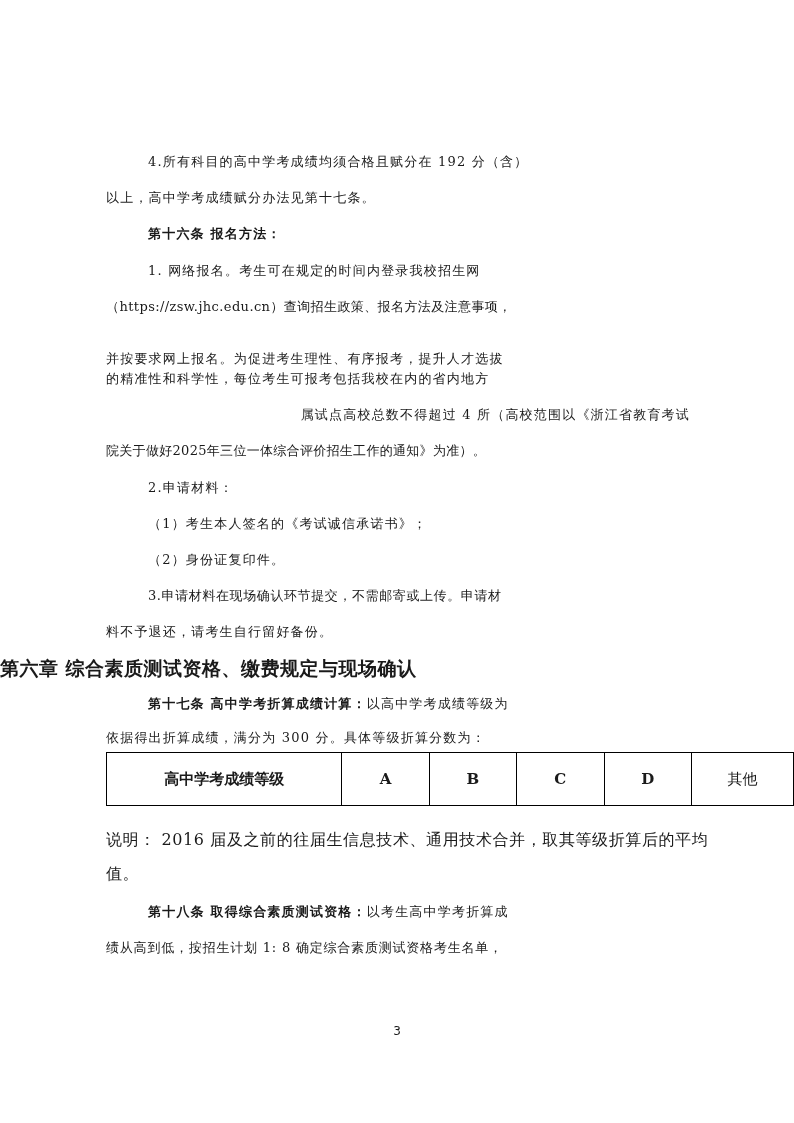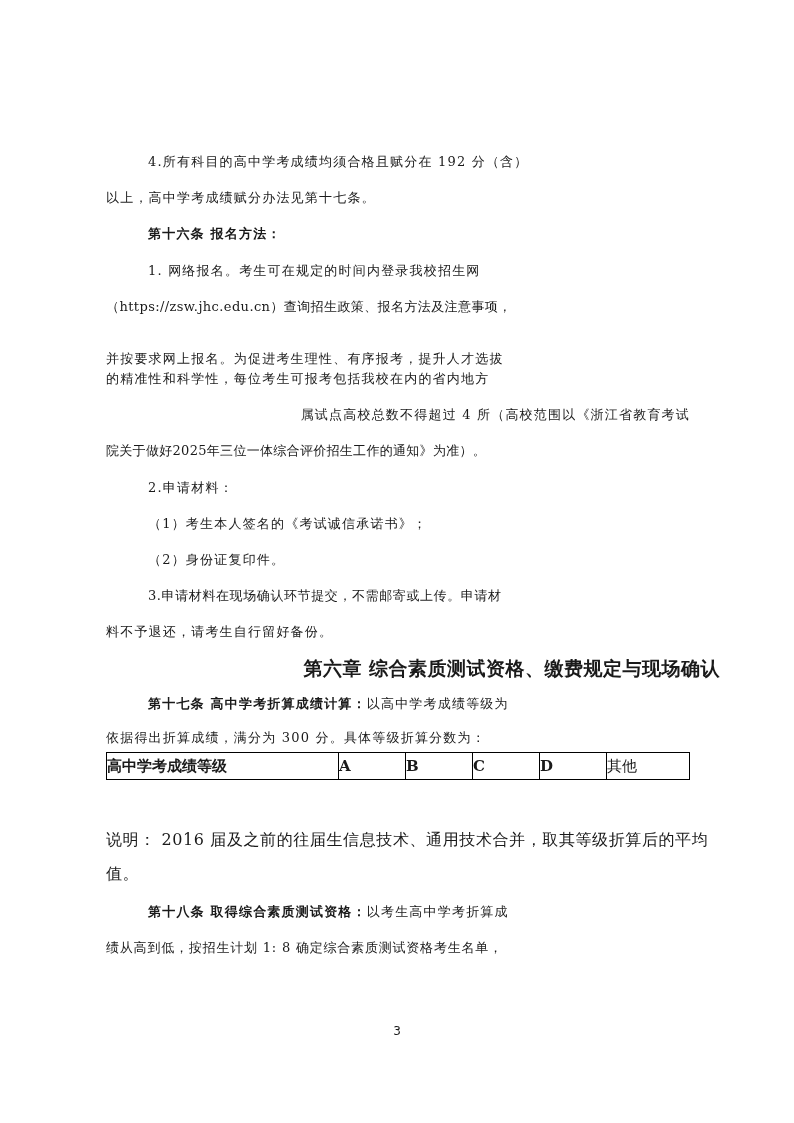--- a/index.html
+++ b/index.html
@@ -2,26 +2,26 @@
 <html><head>
 <meta charset="utf-8">
 <style>
   html, body { margin:0; padding:0; background:#ffffff; }
   body { width:794px; height:1123px; position:relative; overflow:hidden;
          font-family:"DejaVu Serif","Liberation Serif",serif; color:#1a1a1a; }
   .line { position:absolute; left:106px; width:584px; font-size:13px; line-height:28px;
           white-space:nowrap; letter-spacing:1.2px; }
   .indent { left:148px; width:540px; }
   .bold { font-weight:bold; }
-  .center { left:0; width:720px; text-align:right; }
+  .center { left:0; width:720px; text-align:left; }
   .small { font-size:16px; letter-spacing:0.6px; line-height:20px; }
   table.grade { position:absolute; left:106px; top:752px; border-collapse:collapse;
                 font-size:15px; }
   table.grade td { border-left:1.5px solid #000; border-right:1.5px solid #000;
-                   padding:0; }
+                   text-align:center; padding:13px; }
   table.grade tr.head td { border-top:1.5px solid #000; border-bottom:1.5px solid #000;
                            height:26px; font-weight:bold; }
   table.grade tr.body td { height:34px; }
   .pagenum { position:absolute; top:1024px; left:0; width:794px; text-align:center;
              font-family:"DejaVu Sans","Liberation Sans",sans-serif; font-size:12px; }
 </style>
 </head>
 <body>
 
 <div>

